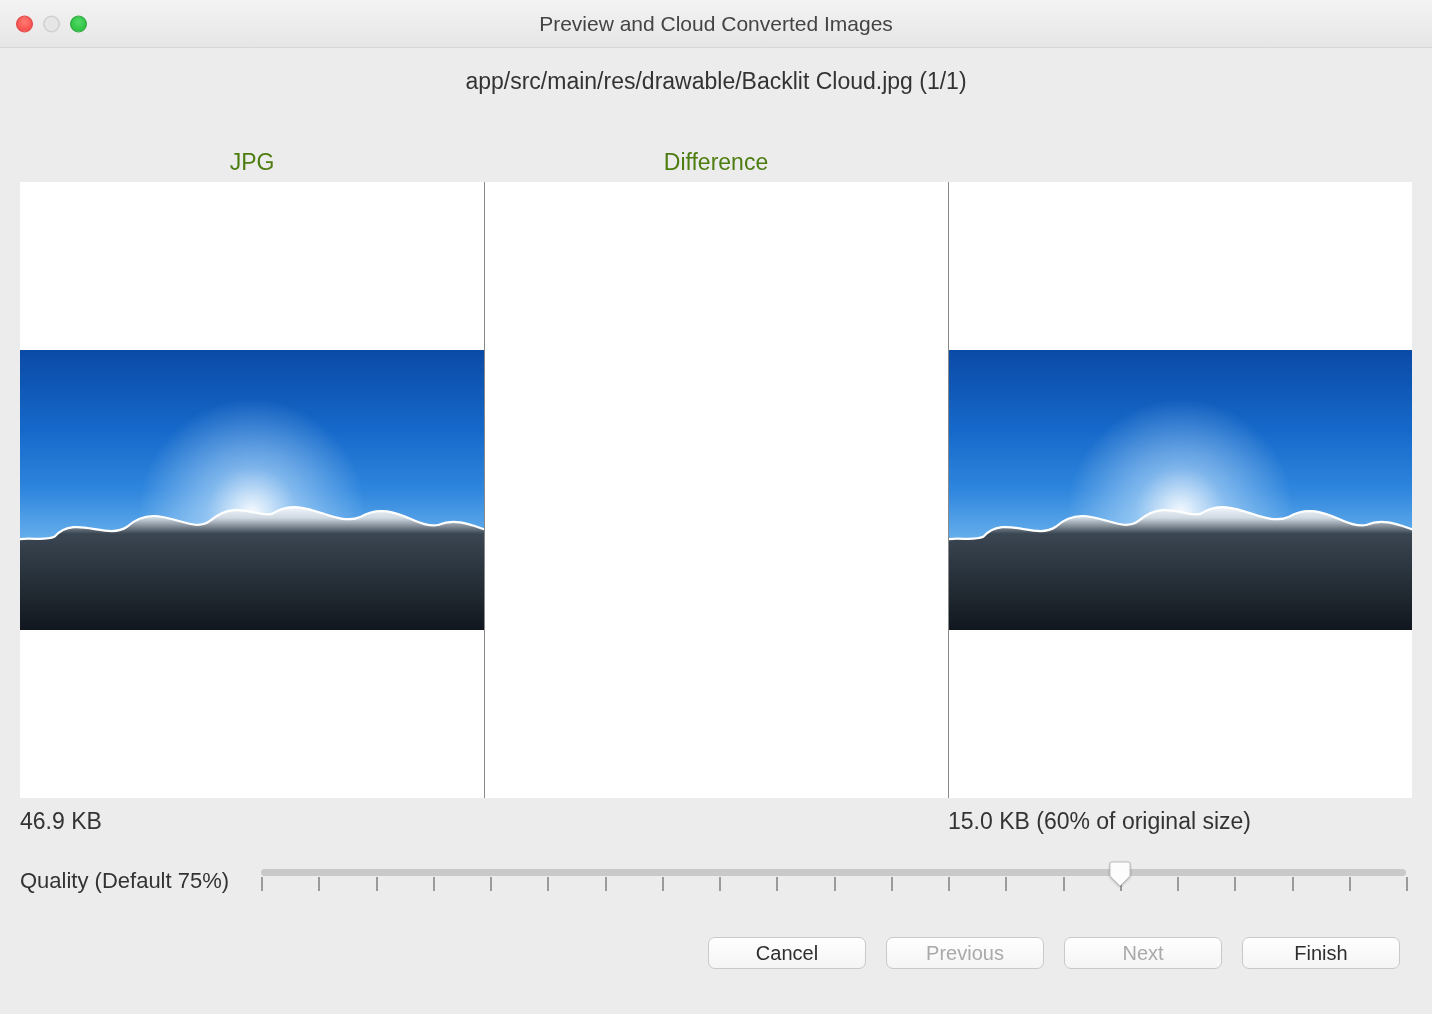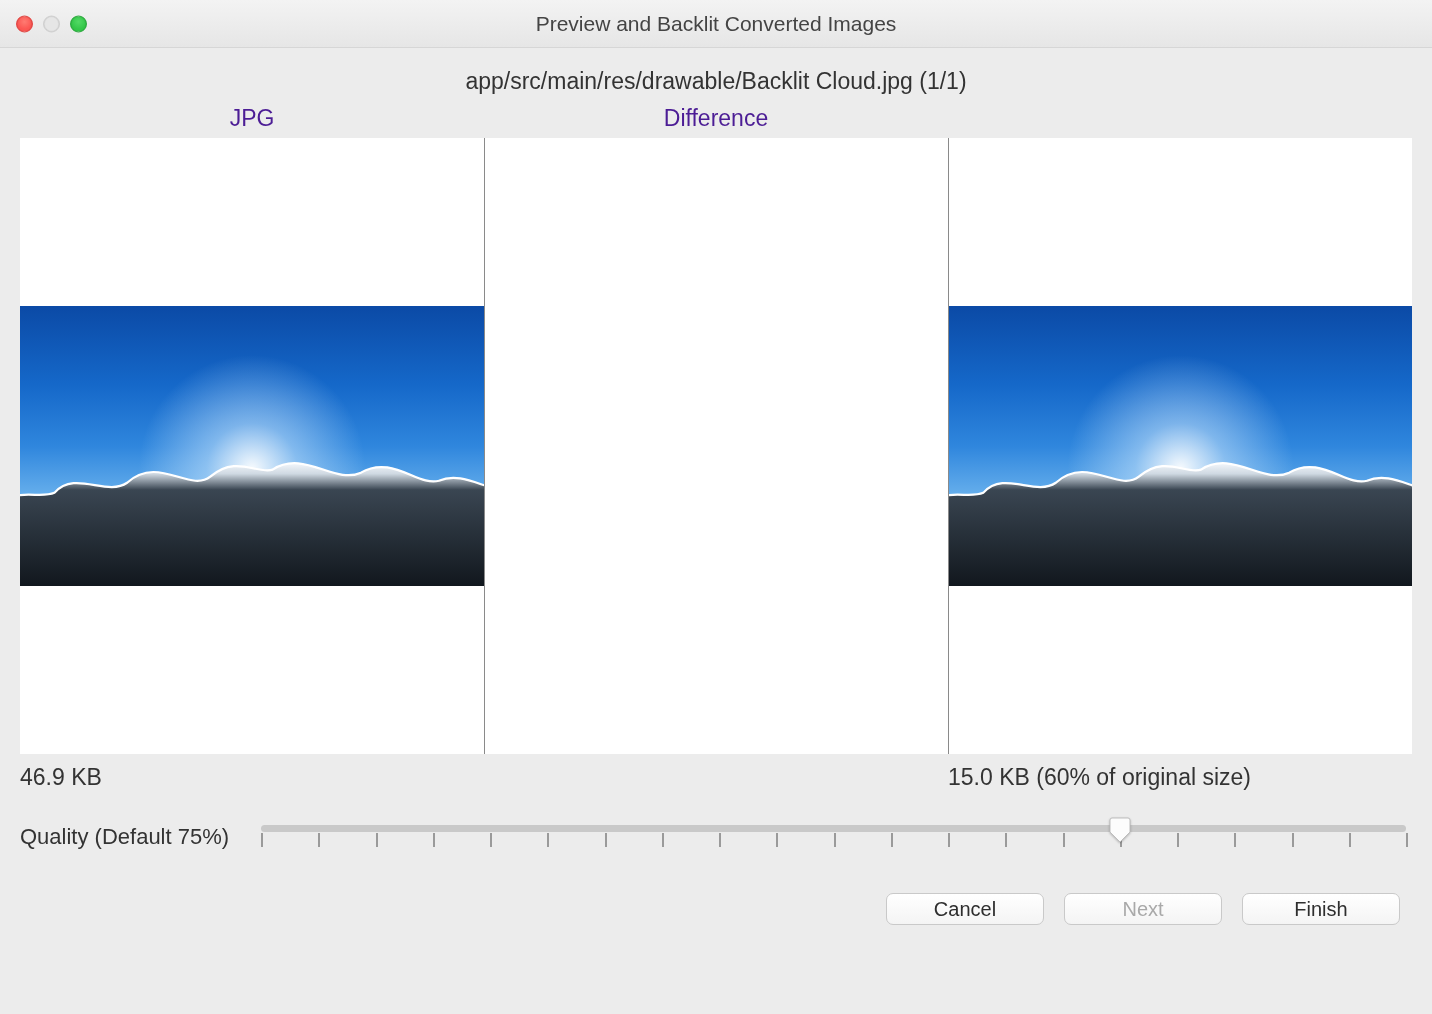--- a/index.html
+++ b/index.html
@@ -52,21 +52,22 @@
     text-align: center;
     font-size: 23px;
     color: #333;
     padding: 6px 0 10px 0;
   }
 
   .columns-header {
     display: grid;
     grid-template-columns: 1fr 1fr 1fr;
     font-size: 23px;
-    color: #4c1d95;
+    color: #4d7c0f;
+    margin-top: 44px;
   }
   .columns-header > div { text-align: center; padding-bottom: 6px; }
 
   .panels {
     display: grid;
     grid-template-columns: 1fr 1fr 1fr;
     height: 616px;
   }
   .panel {
     background: #fff;
@@ -182,21 +183,21 @@
 </style>
 </head>
 <body>
 
 <div class="titlebar">
   <div class="traffic">
     <div class="dot red"></div>
     <div class="dot yellow"></div>
     <div class="dot green"></div>
   </div>
-  <div class="title">Preview and Backlit Converted Images</div>
+  <div class="title">Preview and Cloud Converted Images</div>
 </div>
 
 <div class="content">
 
   <div class="filepath">app/src/main/res/drawable/Backlit Cloud.jpg (1/1)</div>
 
   <div class="columns-header">
     <div>JPG</div>
     <div>Difference</div>
   </div>
@@ -280,17 +281,18 @@
         <svg viewBox="0 0 22 26">
           <path d="M3,1 h16 a2,2 0 0 1 2,2 v12 l-10,10 l-10,-10 v-12 a2,2 0 0 1 2,-2 z" fill="#fcfcfc" stroke="#bdbdbd" stroke-width="1"></path>
         </svg>
       </div>
       <input type="range" class="hidden-range" id="qrange" min="0" max="100" value="75" style="">
     </div>
   </div>
 
   <div class="buttons">
     <button class="btn">Cancel</button>
+    <button class="btn" disabled="">Previous</button>
     <button class="btn" disabled="">Next</button>
     <button class="btn">Finish</button>
   </div>
 
 </div>
 
 </body></html>

